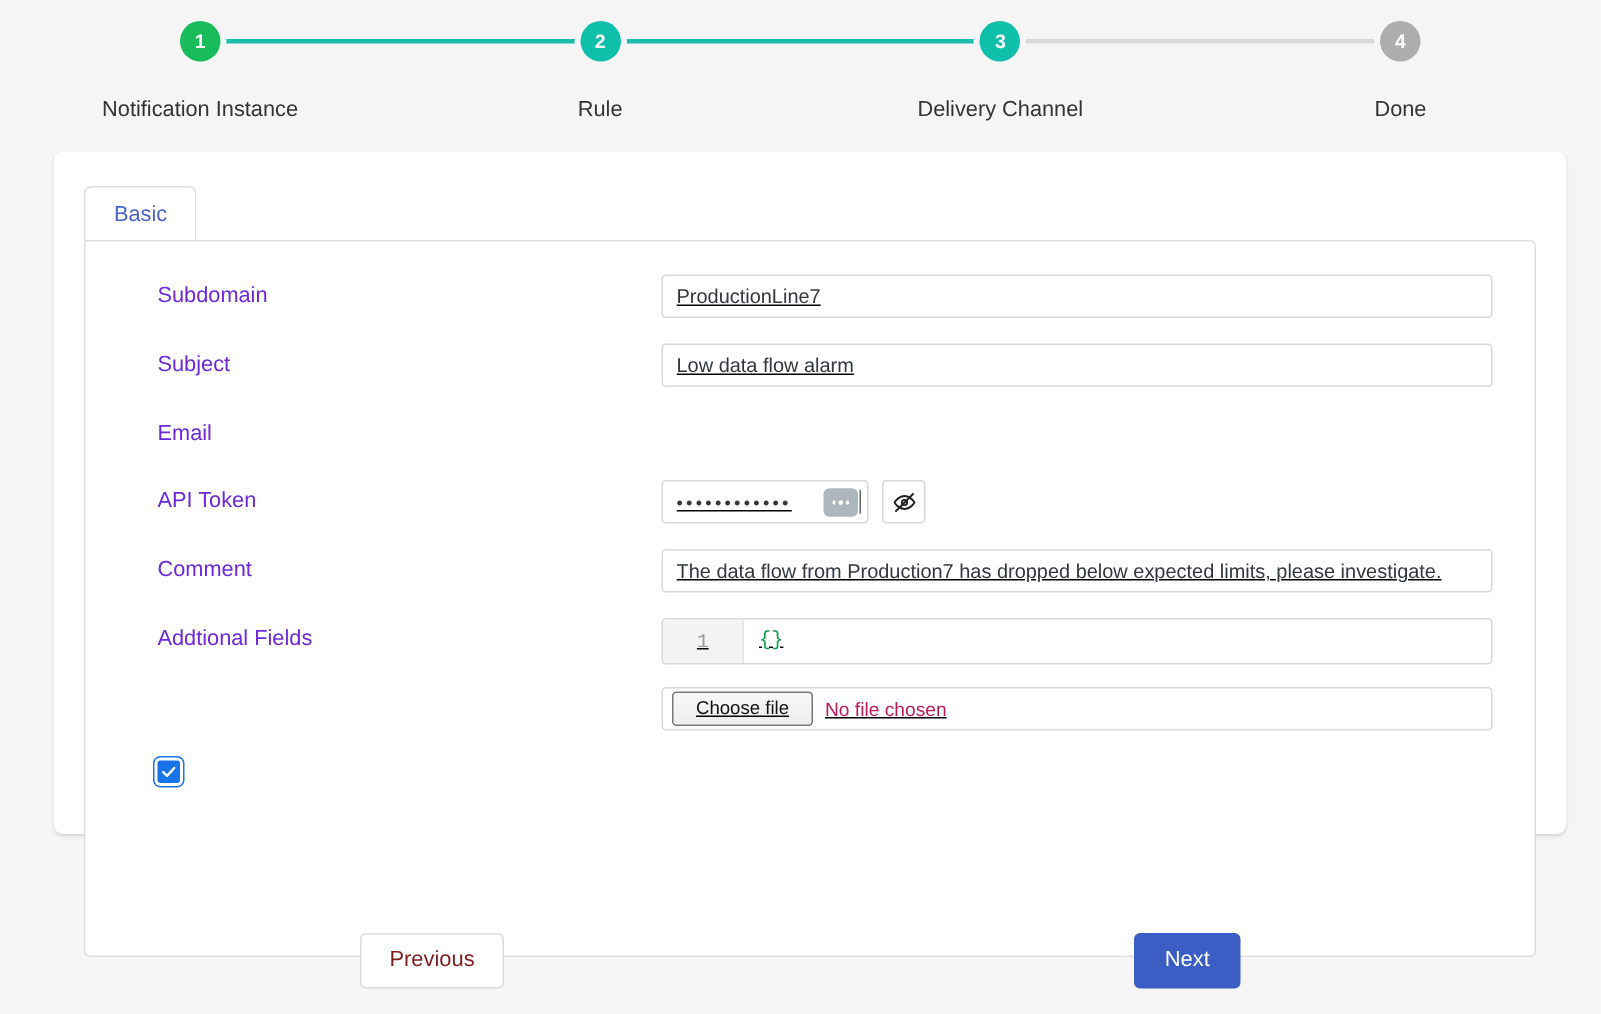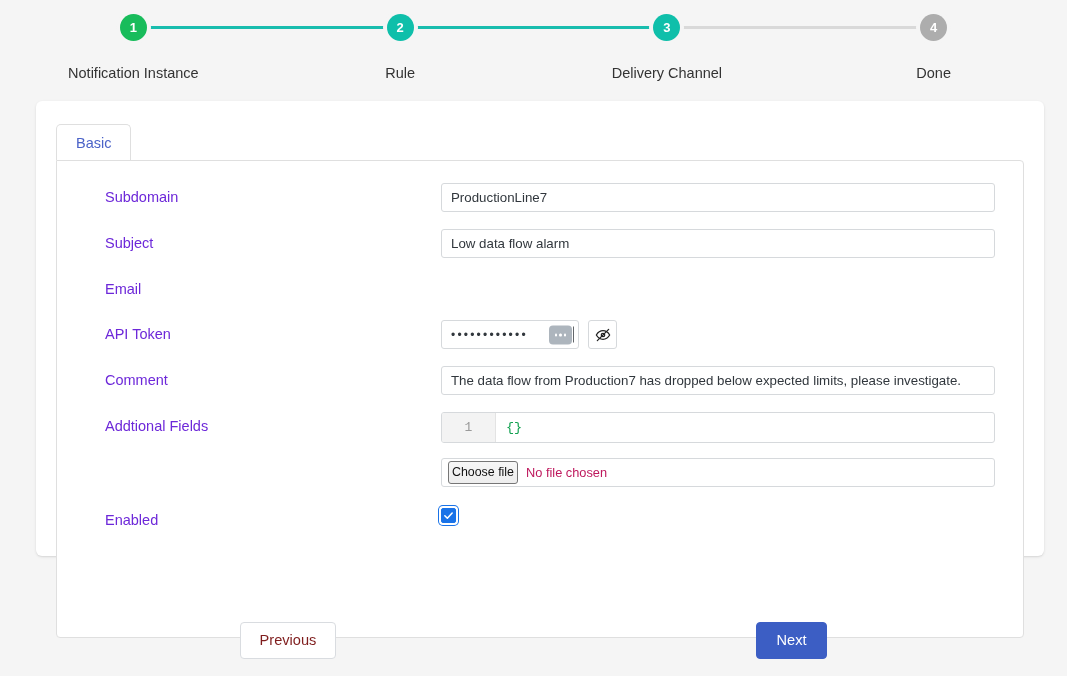--- a/index.html
+++ b/index.html
@@ -147,20 +147,21 @@
     width: 336px;
     flex: 0 0 336px;
     font-size: 14.5px;
     color: #6d28d9;
     padding-top: 5px;
     line-height: 1.3;
   }
   .row .ctl {
     flex: 1 1 auto;
     max-width: 560px;
+    text-decoration: underline;
   }
 
   .input {
     width: 100%;
     height: 29px;
     border: 1px solid #d6d9dc;
     border-radius: 3px;
     background: #ffffff;
     font-size: 13.3px;
     color: #31373d;
@@ -284,21 +285,21 @@
     align-items: center;
     padding: 0 6px;
     gap: 8px;
   }
   .choose {
     border: 1px solid #767676;
     border-radius: 3px;
     background: linear-gradient(#f7f7f7, #ededed);
     font-size: 12.4px;
     color: #111;
-    padding: 2px 3px;
+    padding: 2px 15px;
     line-height: 1.3;
     cursor: pointer;
     font-family: "Liberation Sans", sans-serif;
   }
   .nofile {
     font-size: 12.8px;
     color: #be185d;
     text-align: center;
   }
 
@@ -456,21 +457,20 @@
             </div>
             <div style="height:15px"></div>
             <div class="filebox">
               <button class="choose">Choose file</button>
               <span class="nofile">No file chosen</span>
             </div>
           </div>
         </div>
 
         <div class="row" style="margin-top:19px;">
-          <div class="lbl">Enabled</div>
           <div class="ctl">
             <span class="cb-wrap">
               <span class="checkbox">
                 <svg width="11" height="11" viewBox="0 0 24 24" fill="none" stroke="#ffffff" stroke-width="3.4" stroke-linecap="round" stroke-linejoin="round">
                   <polyline points="4 12.5 9.5 18 20 6.5"></polyline>
                 </svg>
               </span>
             </span>
           </div>
         </div>

